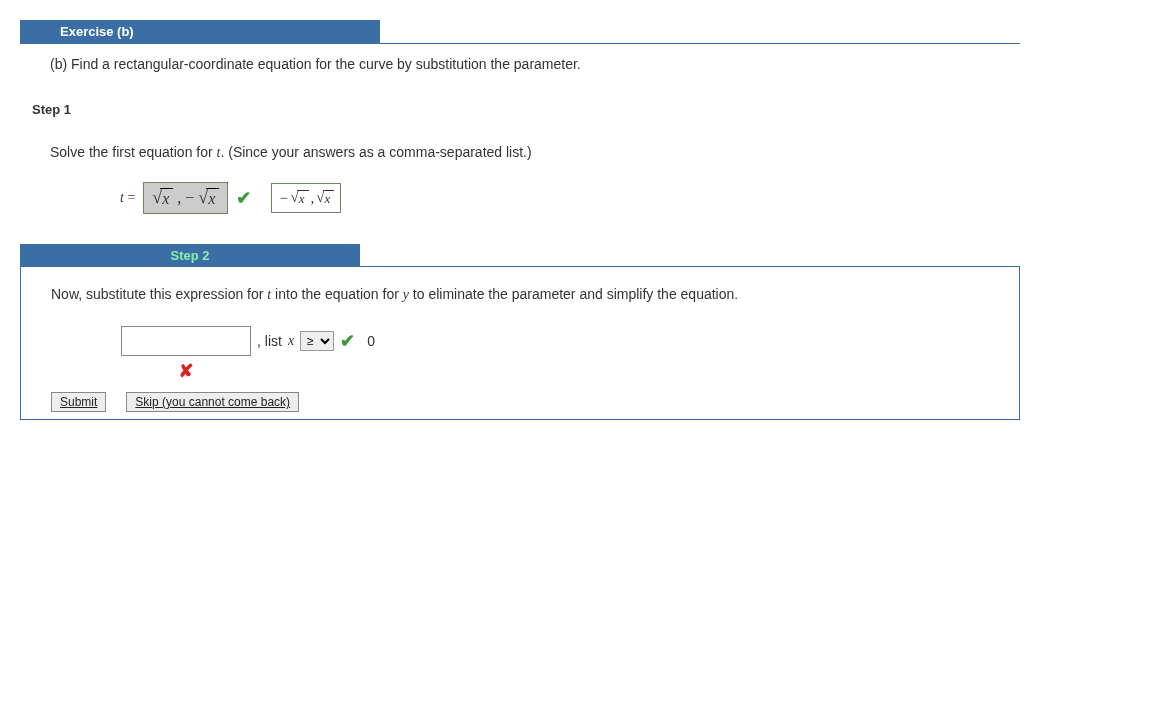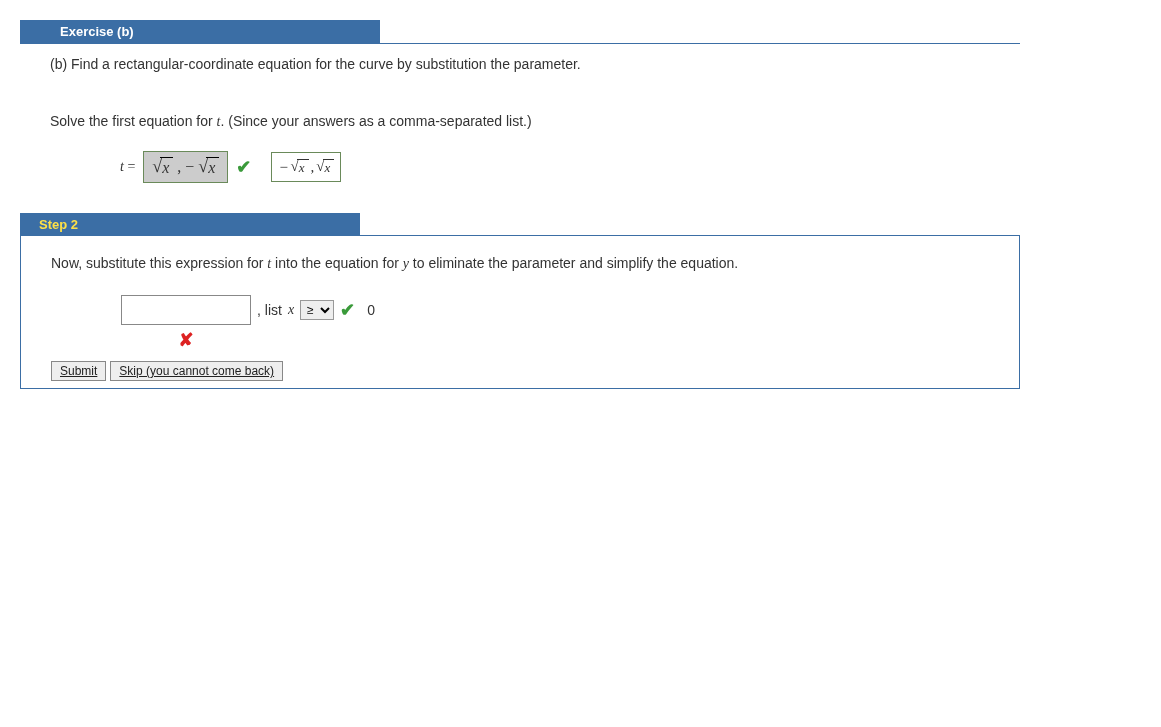--- a/index.html
+++ b/index.html
@@ -86,27 +86,28 @@
   .check-icon {
     color: #3a9a3a;
     font-size: 18px;
     font-weight: bold;
   }
   .step2-wrap {
     margin-top: 20px;
   }
   .step2-header {
     background: #3b6ea5;
-    color: #fde047;
+    color: #86efac;
     font-weight: bold;
     padding: 4px 19px;
     font-size: 13px;
     display: inline-block;
     min-width: 340px;
     box-sizing: border-box;
+    text-align: center;
   }
   .step2-box {
     border: 1px solid #3b6ea5;
     padding: 16px 30px 7px 30px;
     margin-top: -1px;
   }
   .input-blank {
     border: 1px solid #888;
     width: 120px;
     height: 28px;
@@ -125,21 +126,21 @@
     border: 1px solid #888;
     padding: 2px 8px;
     font-size: 12px;
     cursor: pointer;
     text-decoration: underline;
     color: #222;
   }
   .btn-row {
     margin-top: 36px;
     display: flex;
-    gap: 4px;
+    gap: 20px;
   }
   .sqrt {
     display: inline-flex;
     align-items: flex-start;
     font-family: "Times New Roman", serif;
   }
   .sqrt .surd {
     font-size: 18px;
     line-height: 1;
   }
@@ -176,20 +177,21 @@
 <div class="container">
 
   <div class="exercise-header-row">
     <div class="section-header">Exercise (b)</div>
   </div>
 
   <div class="content">
     <span>(b) Find a rectangular-coordinate equation for the curve by substitution the parameter.</span>
   </div>
 
+  <div class="step-label">Step 1</div>
   <div class="step-body">
     <div style="height:18px;"></div>
     <div>
       <span>Solve the first equation for </span><span class="math-italic">t</span><span>. (Since your answers as a comma-separated list.)</span>
     </div>
 
 
     <div class="answer-row">
       <span style="font-family:'Times New Roman',serif;">
         <span class="math-italic">t</span>

